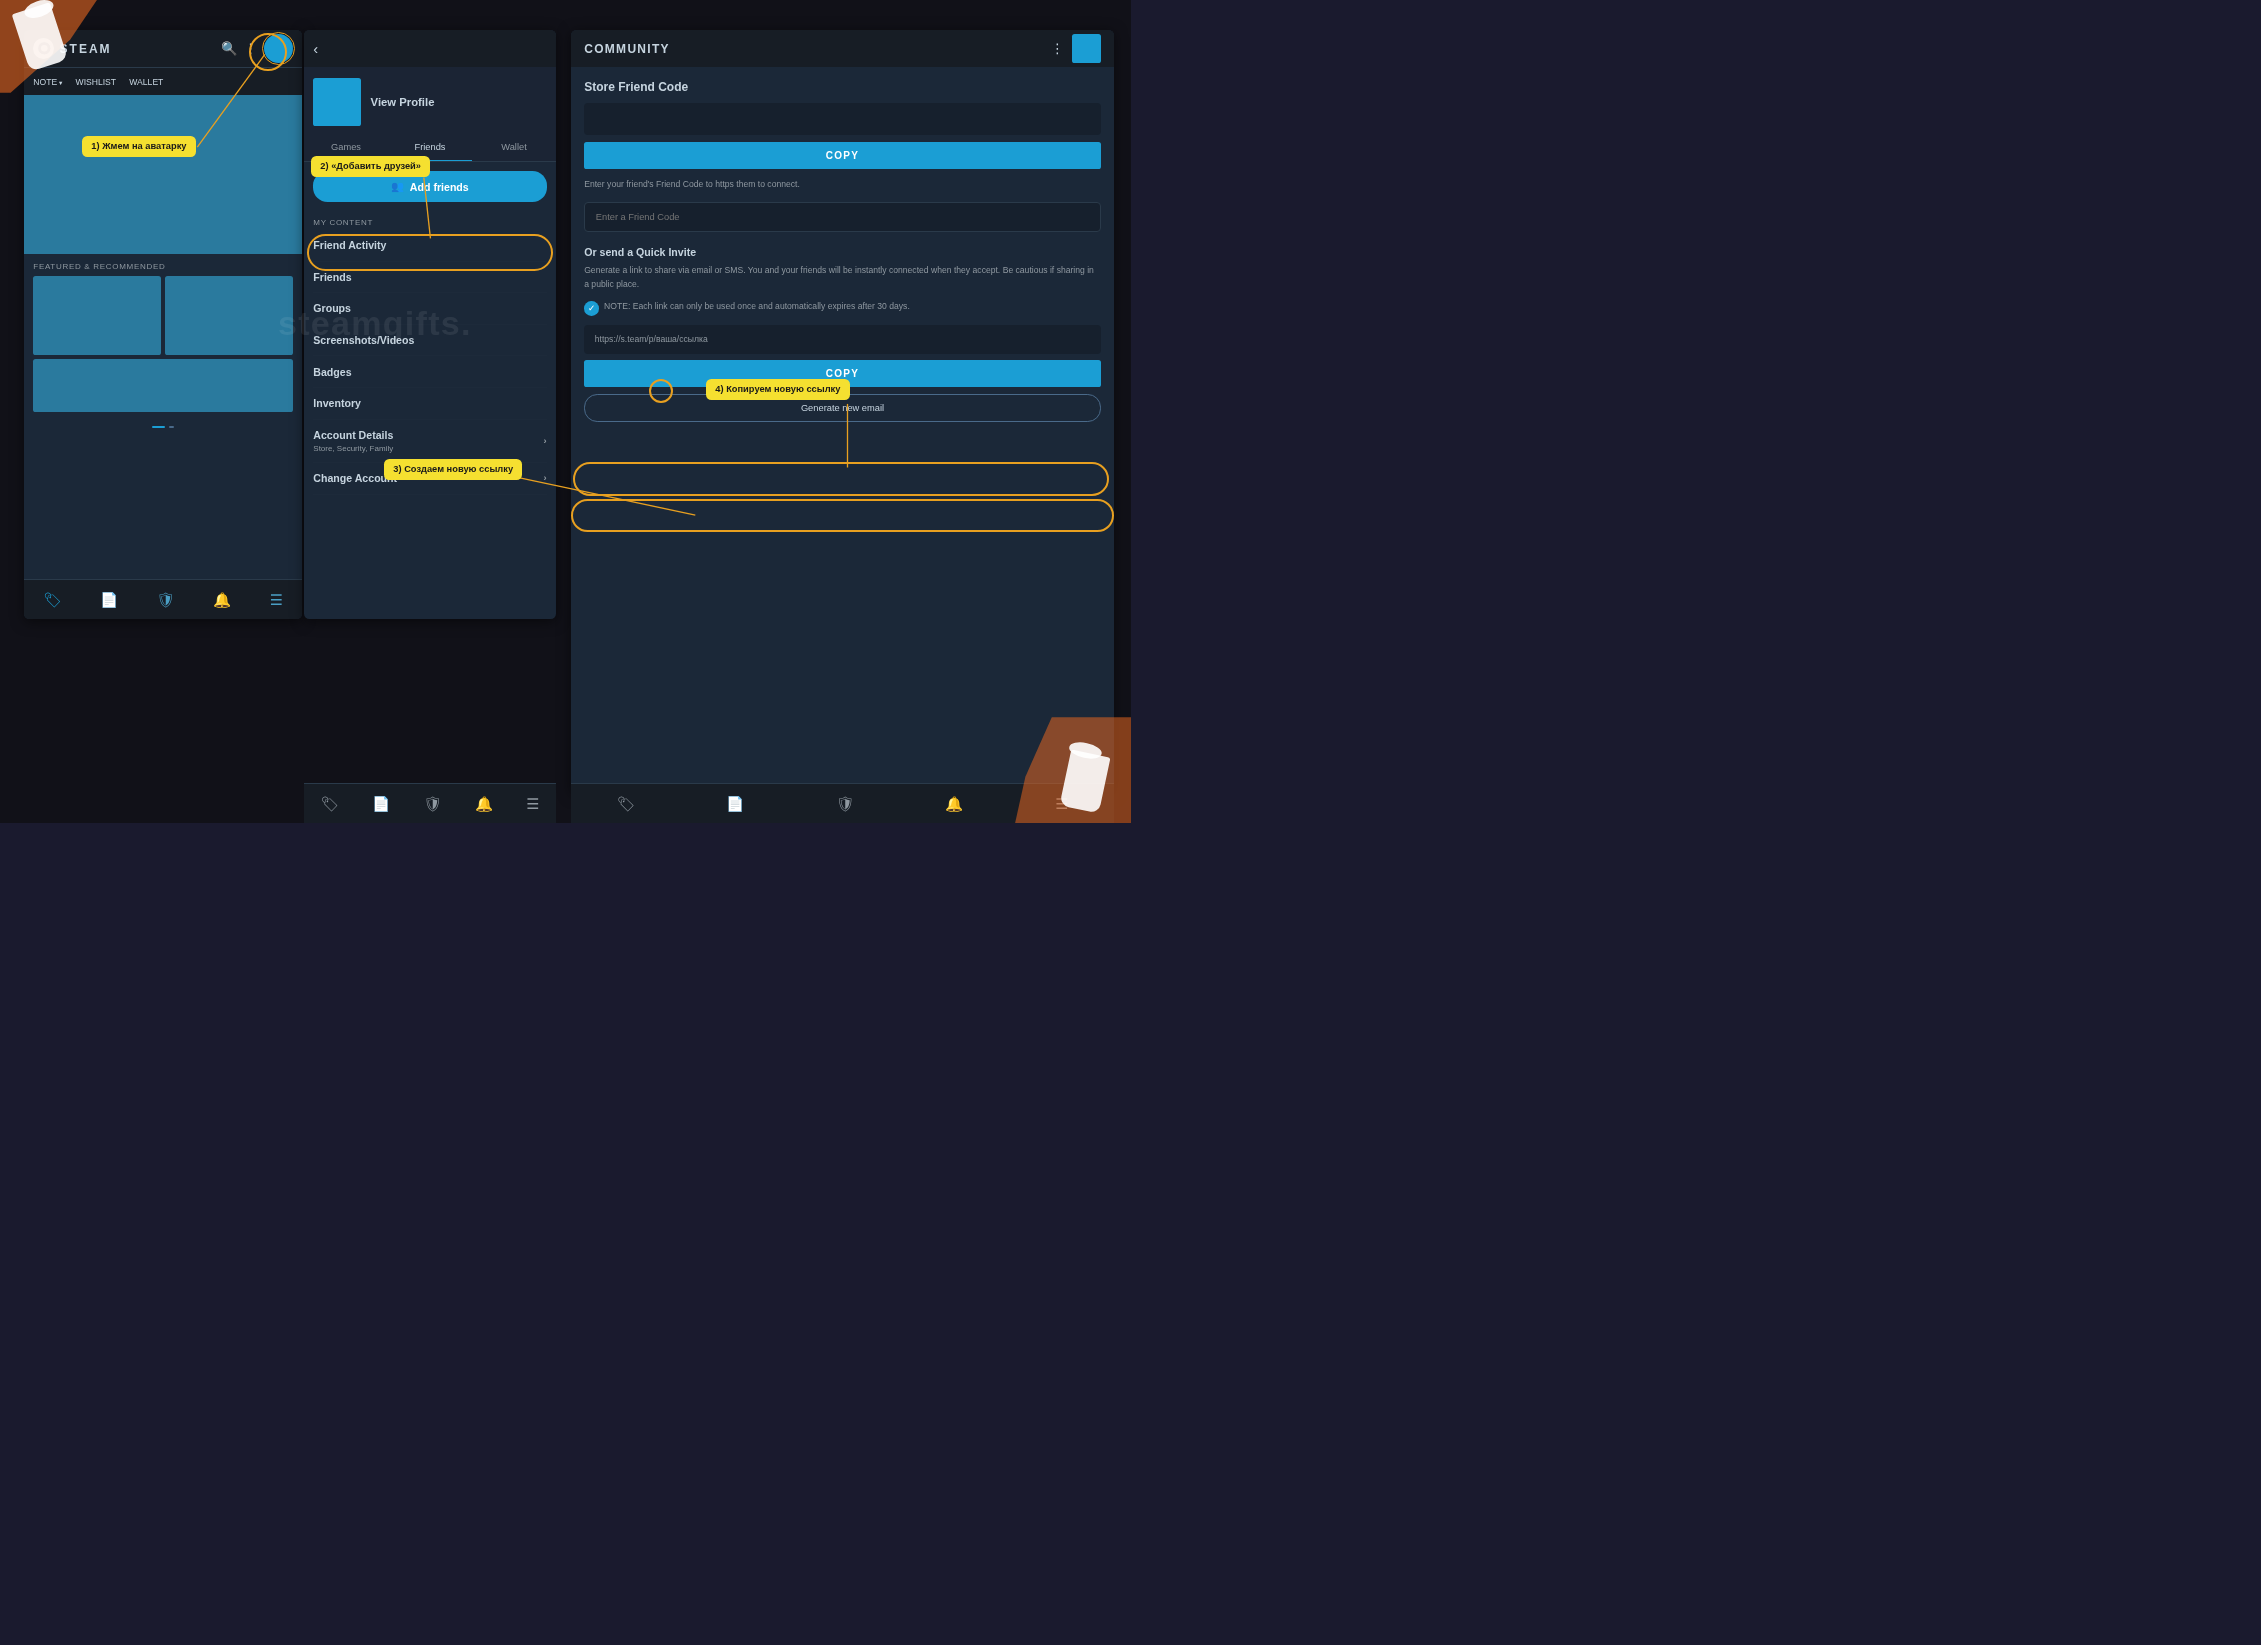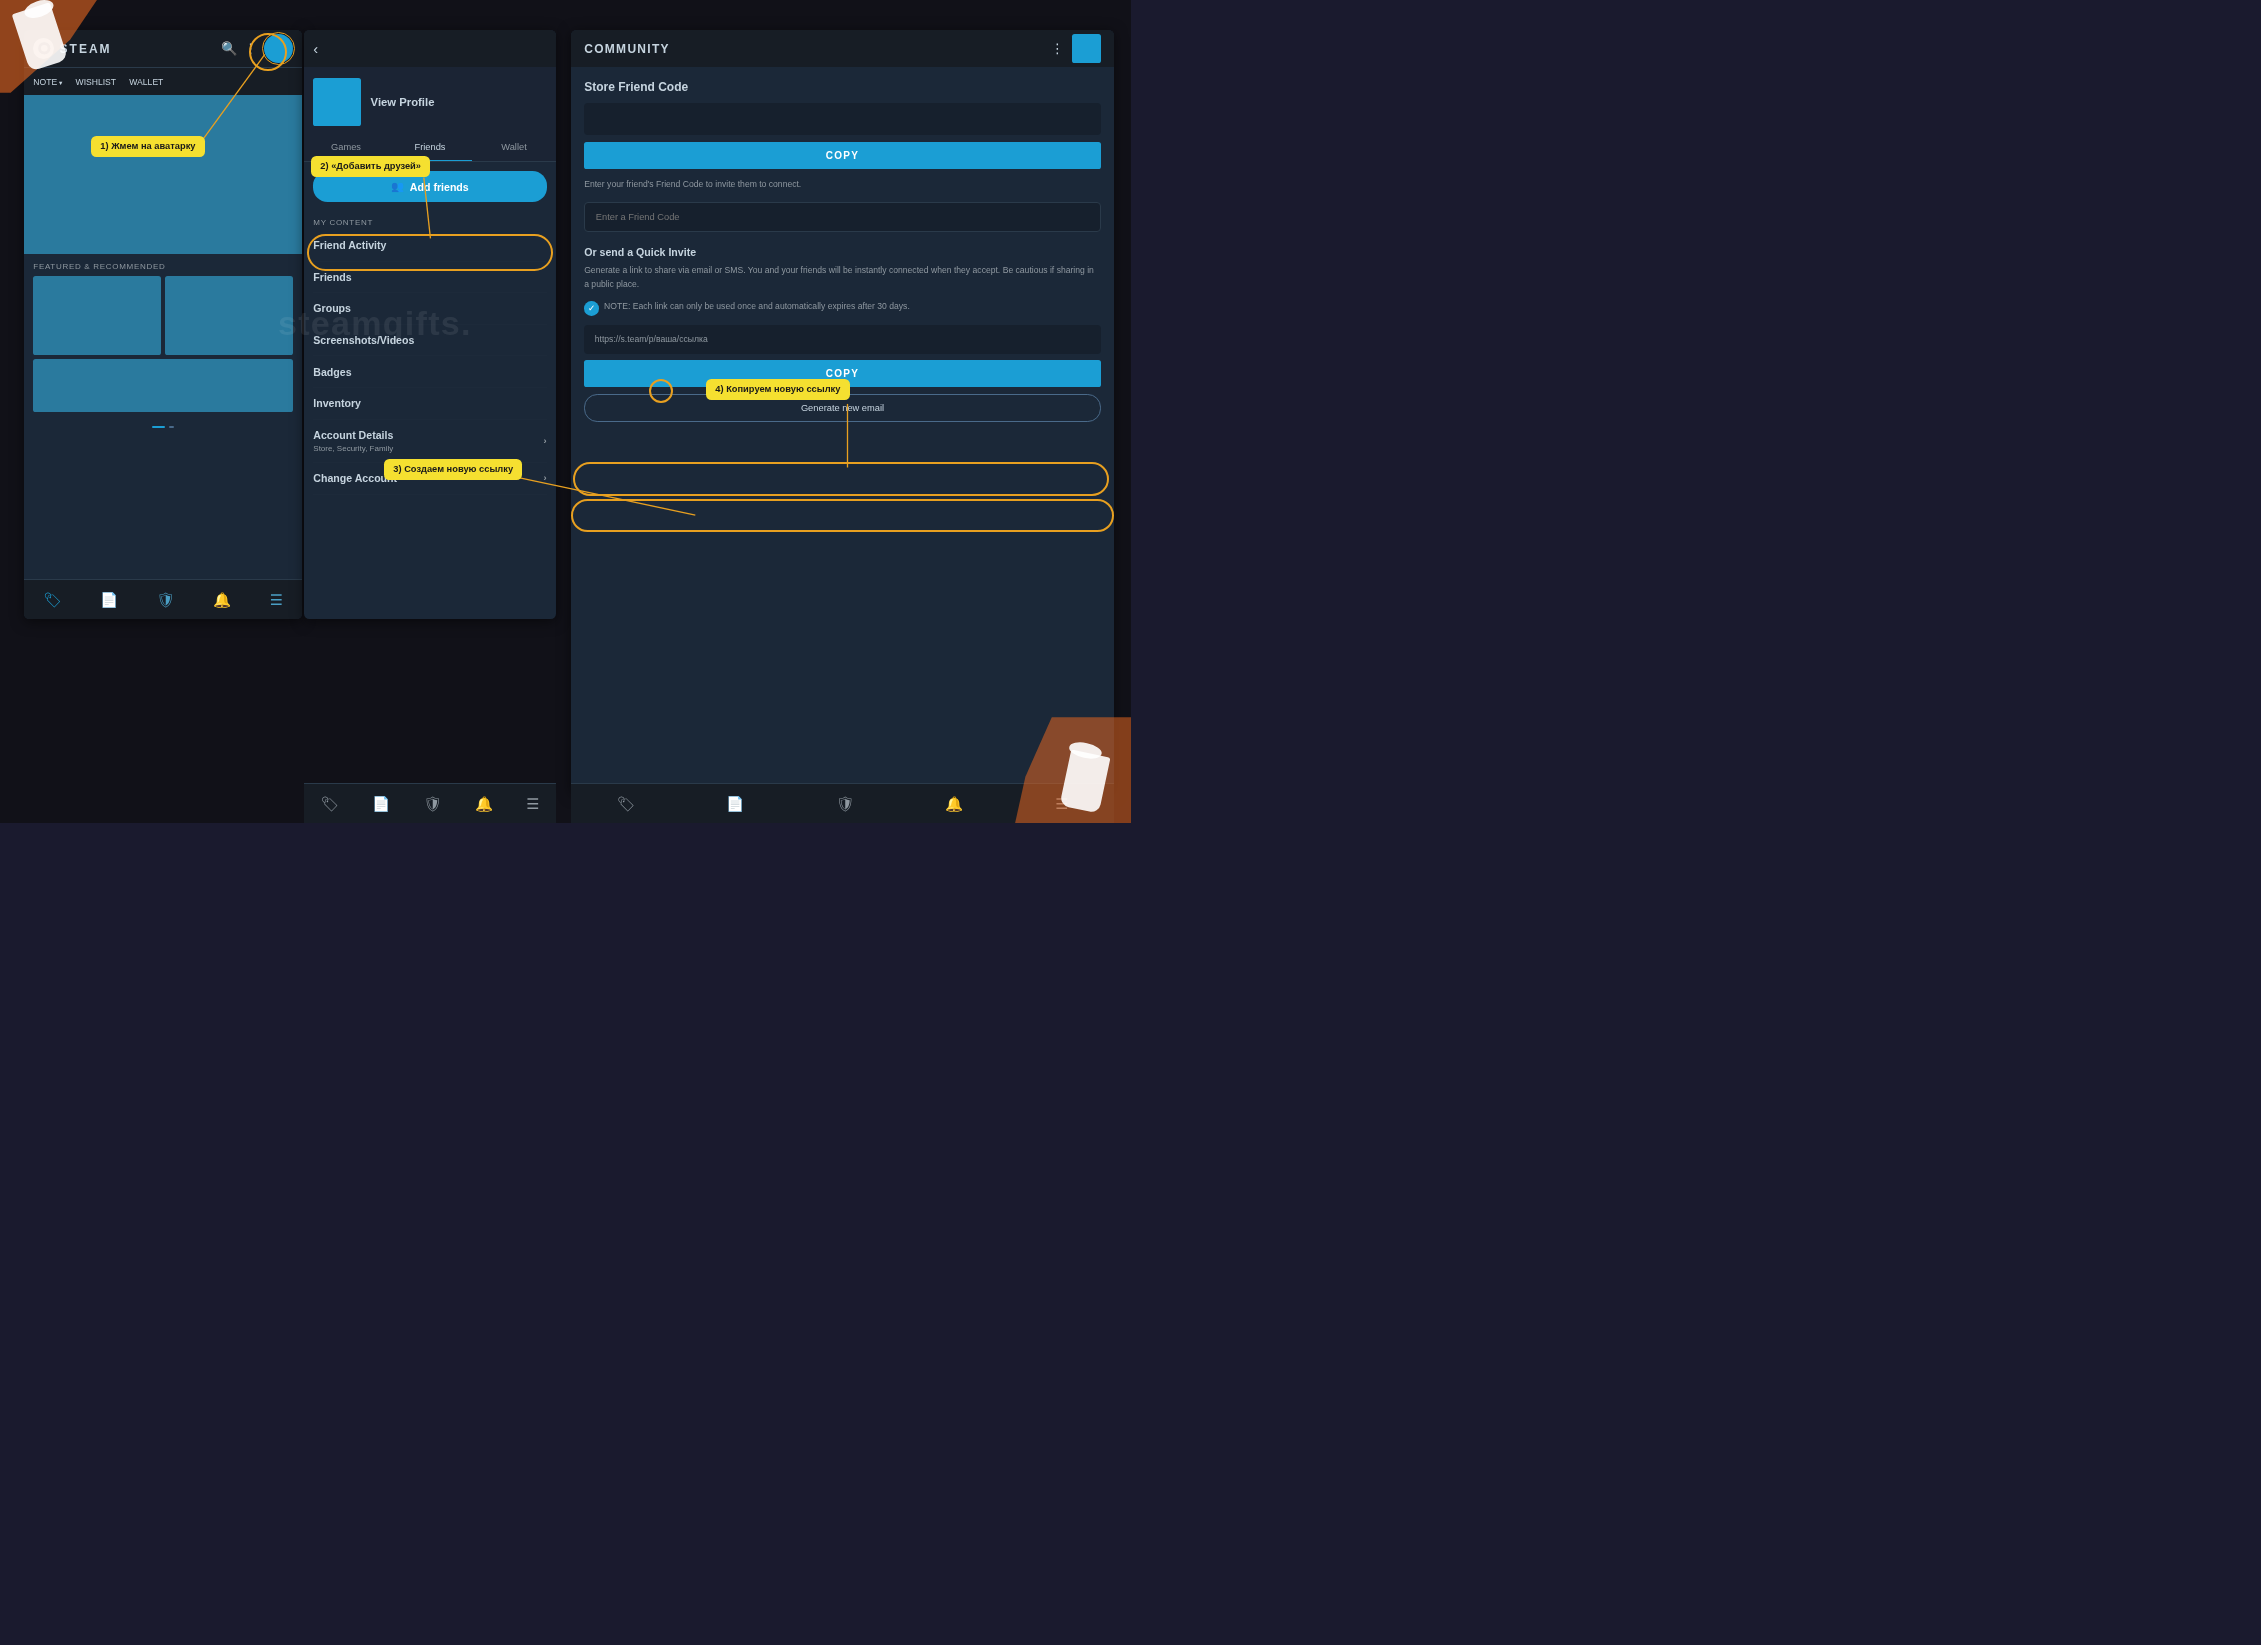--- a/index.html
+++ b/index.html
@@ -647,21 +647,21 @@
     
     <div class="friend-code-title">Store Friend Code</div>
 
     
     <div class="friend-code-box"></div>
 
     
     <button class="copy-btn">COPY</button>
 
     
-    <div class="friend-code-desc">Enter your friend's Friend Code to invite them to connect.</div>
+    <div class="friend-code-desc">Enter your friend's Friend Code to https them to connect.</div>
 
     
     <input class="friend-code-input" type="text" placeholder="Enter a Friend Code" style="">
 
     
     <div class="quick-invite-title">Or send a Quick Invite</div>
     <div class="quick-invite-desc">Generate a link to share via email or SMS. You and your friends will be instantly connected when they accept. Be cautious if sharing in a public place.</div>
 
     
     <div class="quick-invite-note">
@@ -681,21 +681,21 @@
 </div>
 
 <div class="community-bottom-bar">
   <span style="color:#8f98a0;font-size:14.6px;cursor:pointer;">🏷</span>
   <span style="color:#8f98a0;font-size:14.6px;cursor:pointer;">📄</span>
   <span style="color:#8f98a0;font-size:14.6px;cursor:pointer;">🛡</span>
   <span style="color:#8f98a0;font-size:14.6px;cursor:pointer;">🔔</span>
   <span style="color:#8f98a0;font-size:14.6px;cursor:pointer;">☰</span>
 </div>
 
-<div class="label-box" style="top:136px;left:82px;margin-left:9px;">
+<div class="label-box" style="top:136px;left:82px;">
   <span>1) Жмем на аватарку</span>
 </div>
 
 <div class="orange-circle" style="top:33px;left:249px;width:38px;height:38px;"></div>
 
 <svg style="position:absolute;top:0;left:0;width:331px;height:199px;pointer-events:none;z-index:150;" viewBox="0 0 500 300" width="331" height="199">
   <line x1="298" y1="222" x2="400" y2="82" stroke="#e8a020" stroke-width="2"></line>
 </svg>
 
 <div class="label-box" style="top:156px;left:311px;">

